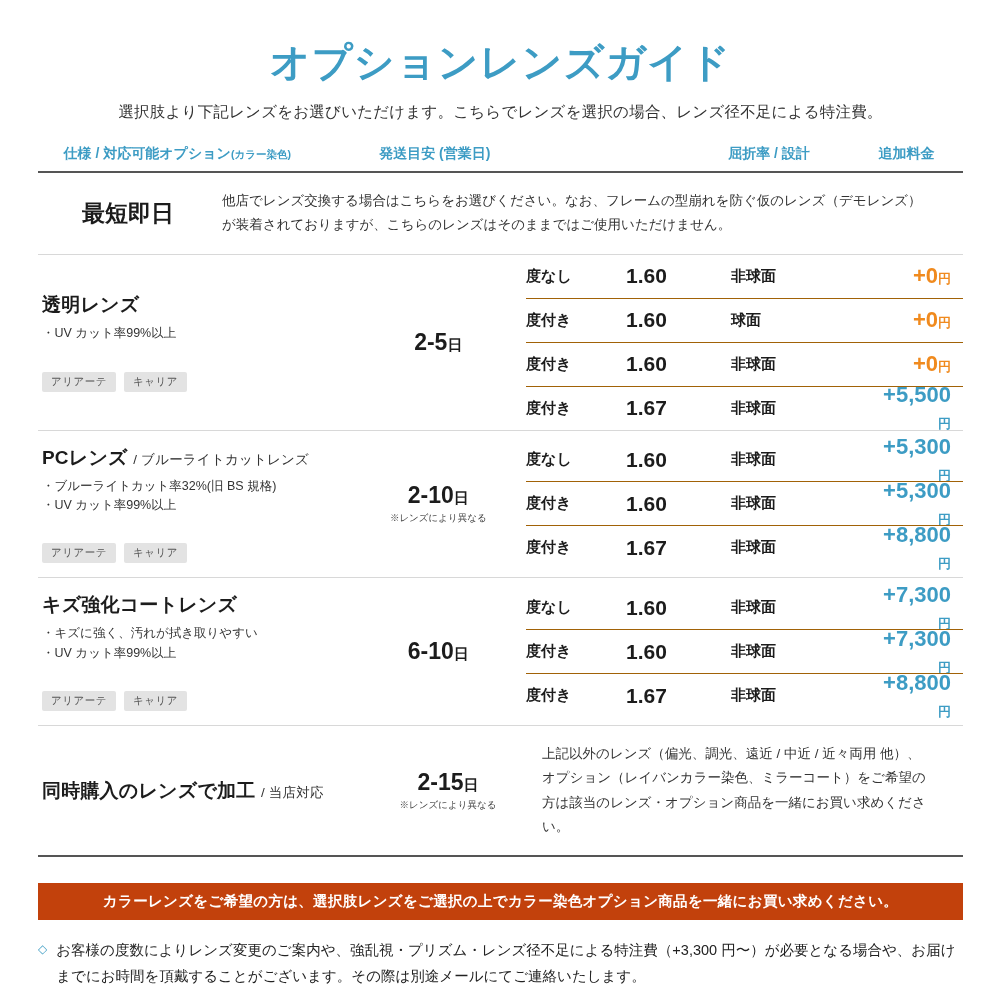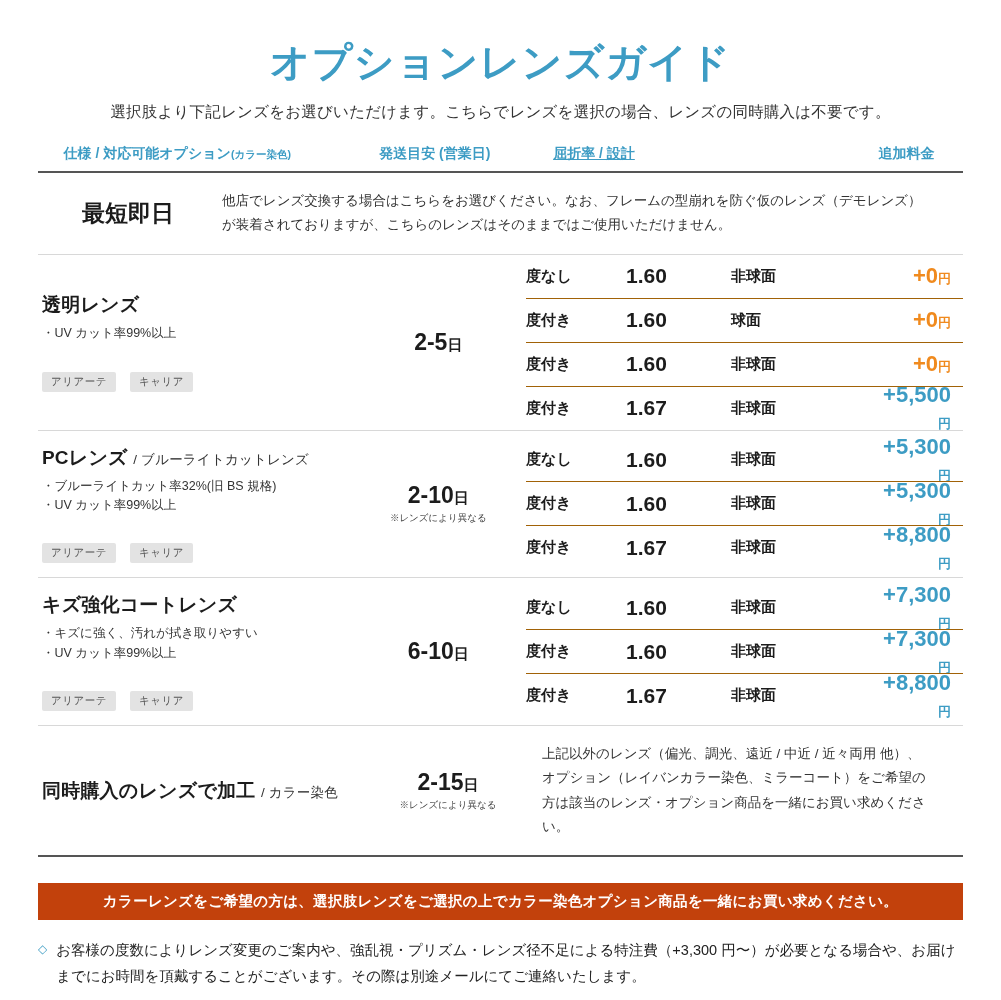--- a/index.html
+++ b/index.html
@@ -44,21 +44,21 @@
     align-items: flex-end;
     margin-top: 22px;
     color: #3d9cc4;
     font-size: 14px;
     font-weight: bold;
     padding-bottom: 8px;
     gap: 40px;
   }
   .colhead .c1 { width: 320px; text-align: center; }
   .colhead .c2 { width: 180px; text-align: center; }
-  .colhead .c3 { width: 295px; text-align: left; text-decoration: underline; }
+  .colhead .c3 { width: 295px; text-align: right; }
   .colhead .c4 { width: 130px; text-align: center; }
   .colhead .small { font-size: 10.5px; font-weight: bold; }
 
   
   .table {
     border-top: 2px solid #555;
     border-bottom: 2px solid #555;
   }
   .row {
     display: flex;
@@ -104,21 +104,21 @@
   }
   .bullets {
     margin-top: 6px;
     font-size: 12.5px;
     color: #333;
     line-height: 1.55;
   }
   .tags {
     margin-top: 28px;
     display: flex;
-    gap: 14px;
+    gap: 8px;
     align-items: flex-end;
   }
   .tag {
     background: #e3e3e3;
     color: #555;
     font-size: 10.5px;
     padding: 3px 9px;
     border-radius: 2px;
     letter-spacing: 0.5px;
   }
@@ -194,21 +194,21 @@
     line-height: 1.75;
     color: #222;
   }
 </style>
 </head>
 <body>
 
 <div class="page">
 
   <div class="title">オプションレンズガイド</div>
-  <div class="subtitle">選択肢より下記レンズをお選びいただけます。こちらでレンズを選択の場合、レンズの同時購入は不要です。</div>
+  <div class="subtitle">選択肢より下記レンズをお選びいただけます。こちらでレンズを選択の場合、レンズ径不足による特注費。</div>
 
   <div class="colhead">
     <div class="c1"><span>仕様 / 対応可能オプション</span><span class="small">(カラー染色)</span></div>
     <div class="c2">発送目安 (営業日)</div>
     <div class="c3">屈折率 / 設計</div>
     <div class="c4">追加料金</div>
   </div>
 
   <div class="table">
 
@@ -338,21 +338,21 @@
           <div class="spec-des">非球面</div>
           <div class="spec-price price-blue"><span>+8,800</span><span class="yen">円</span></div>
         </div>
       </div>
     </div>
 
     <div class="row row-last">
       <div class="cell-left">
         <div class="lens-name">
           <span>同時購入のレンズで加工</span>
-          <span class="sub">/ カラー染色</span>
+          <span class="sub">/ 当店対応</span>
         </div>
       </div>
       <div class="cell-days">
         <div class="days"><span>2-15</span><span class="unit">日</span></div>
         <div class="days-note">※レンズにより異なる</div>
       </div>
       <div class="cell-right">
         <div class="note-text">上記以外のレンズ（偏光、調光、遠近 / 中近 / 近々両用 他）、オプション（レイバンカラー染色、ミラーコート）をご希望の方は該当のレンズ・オプション商品を一緒にお買い求めください。</div>
       </div>
     </div>

